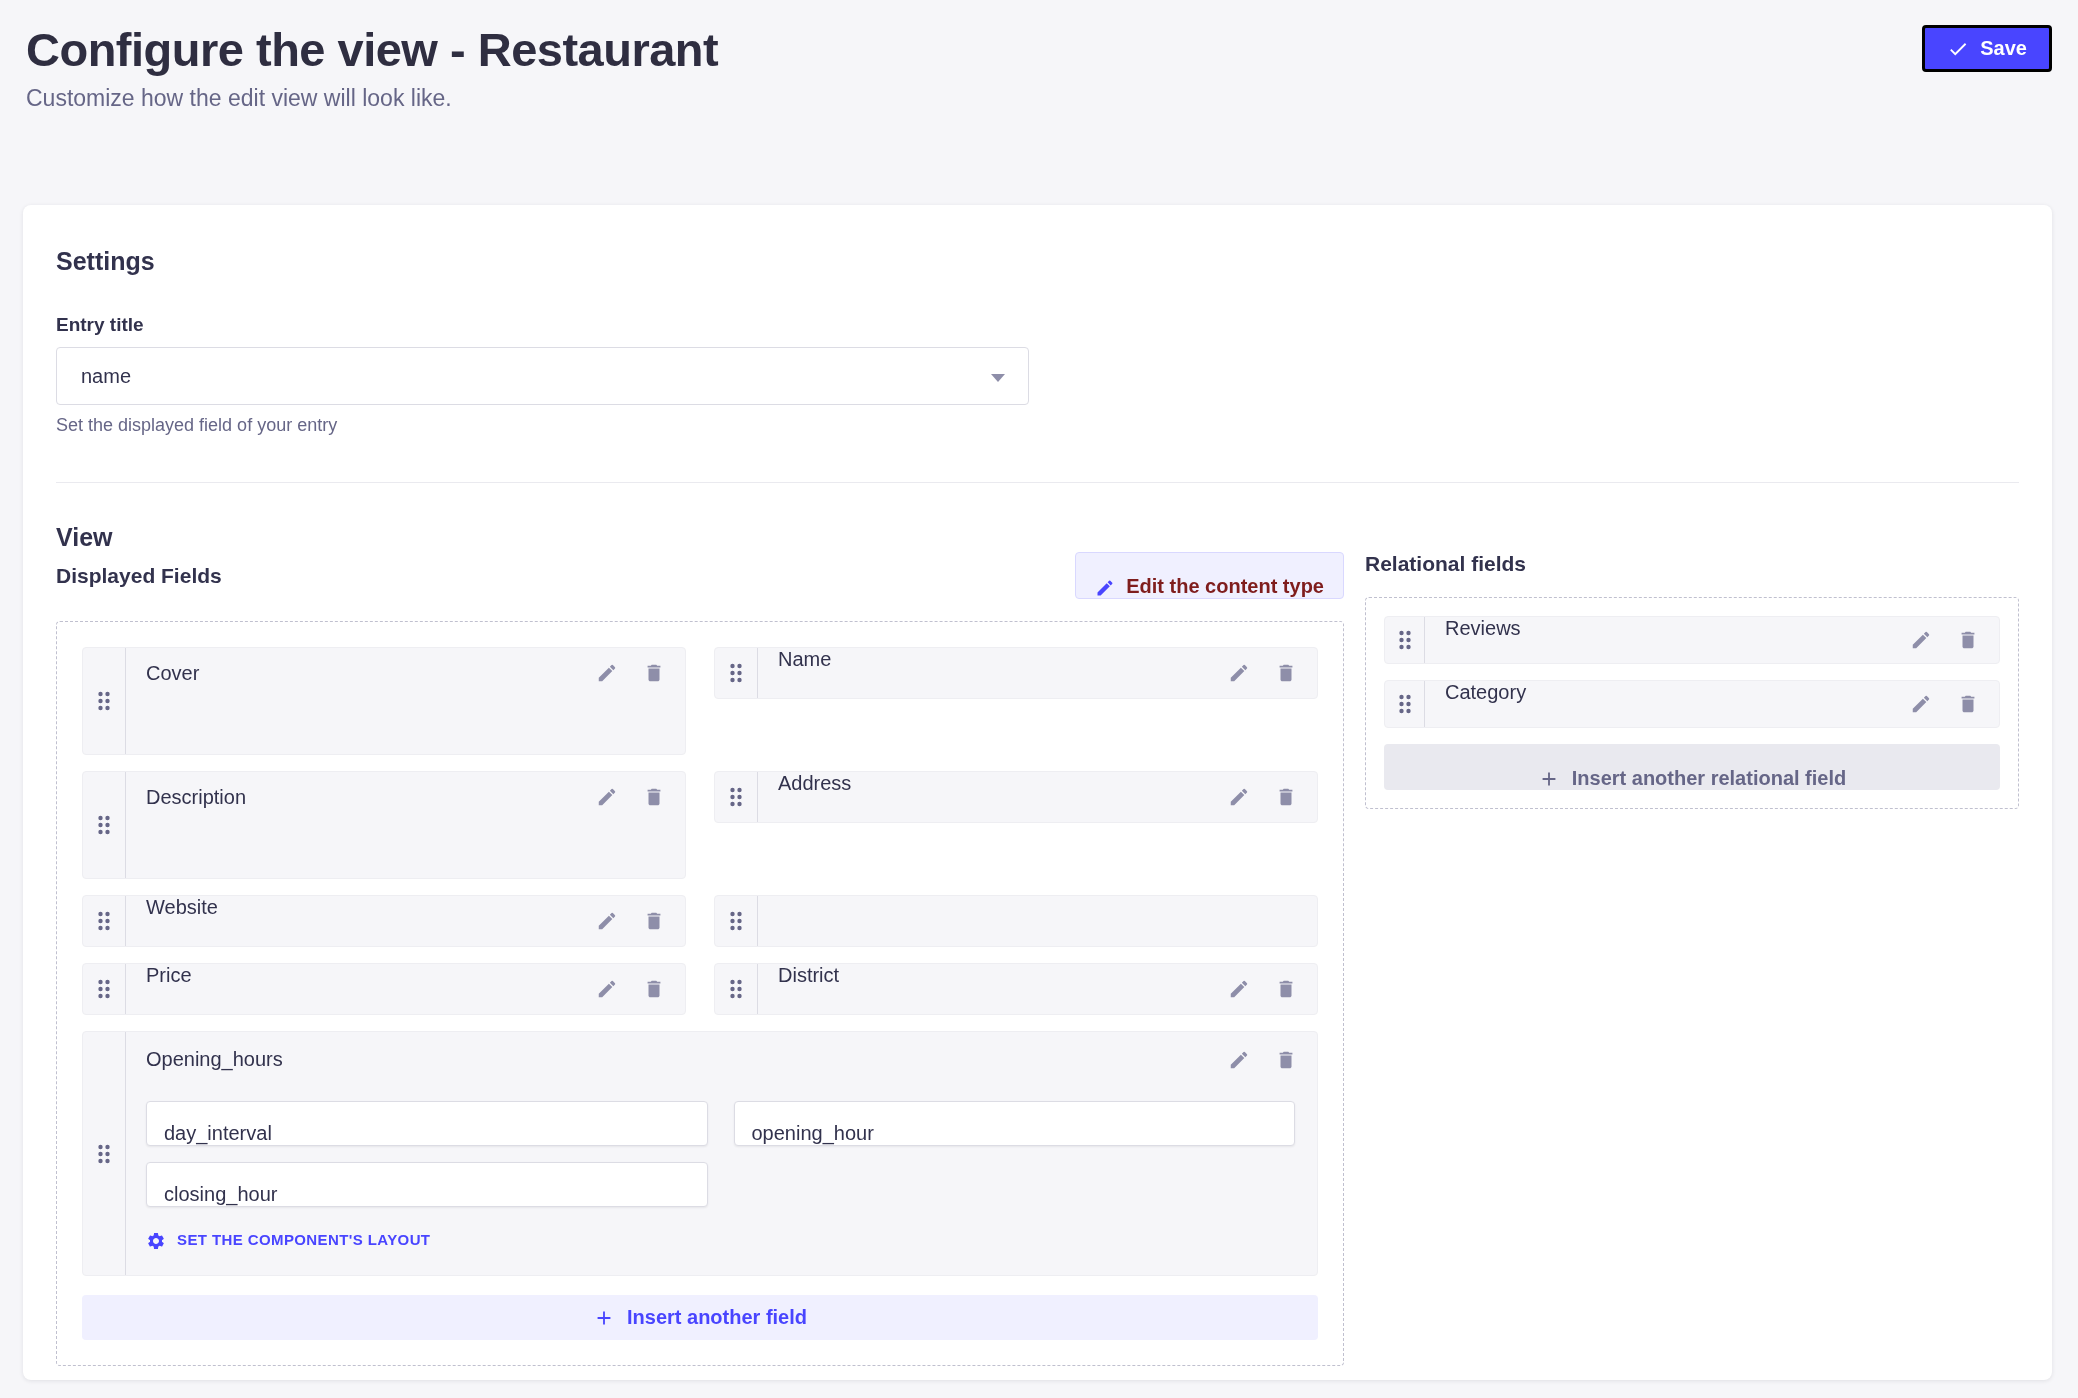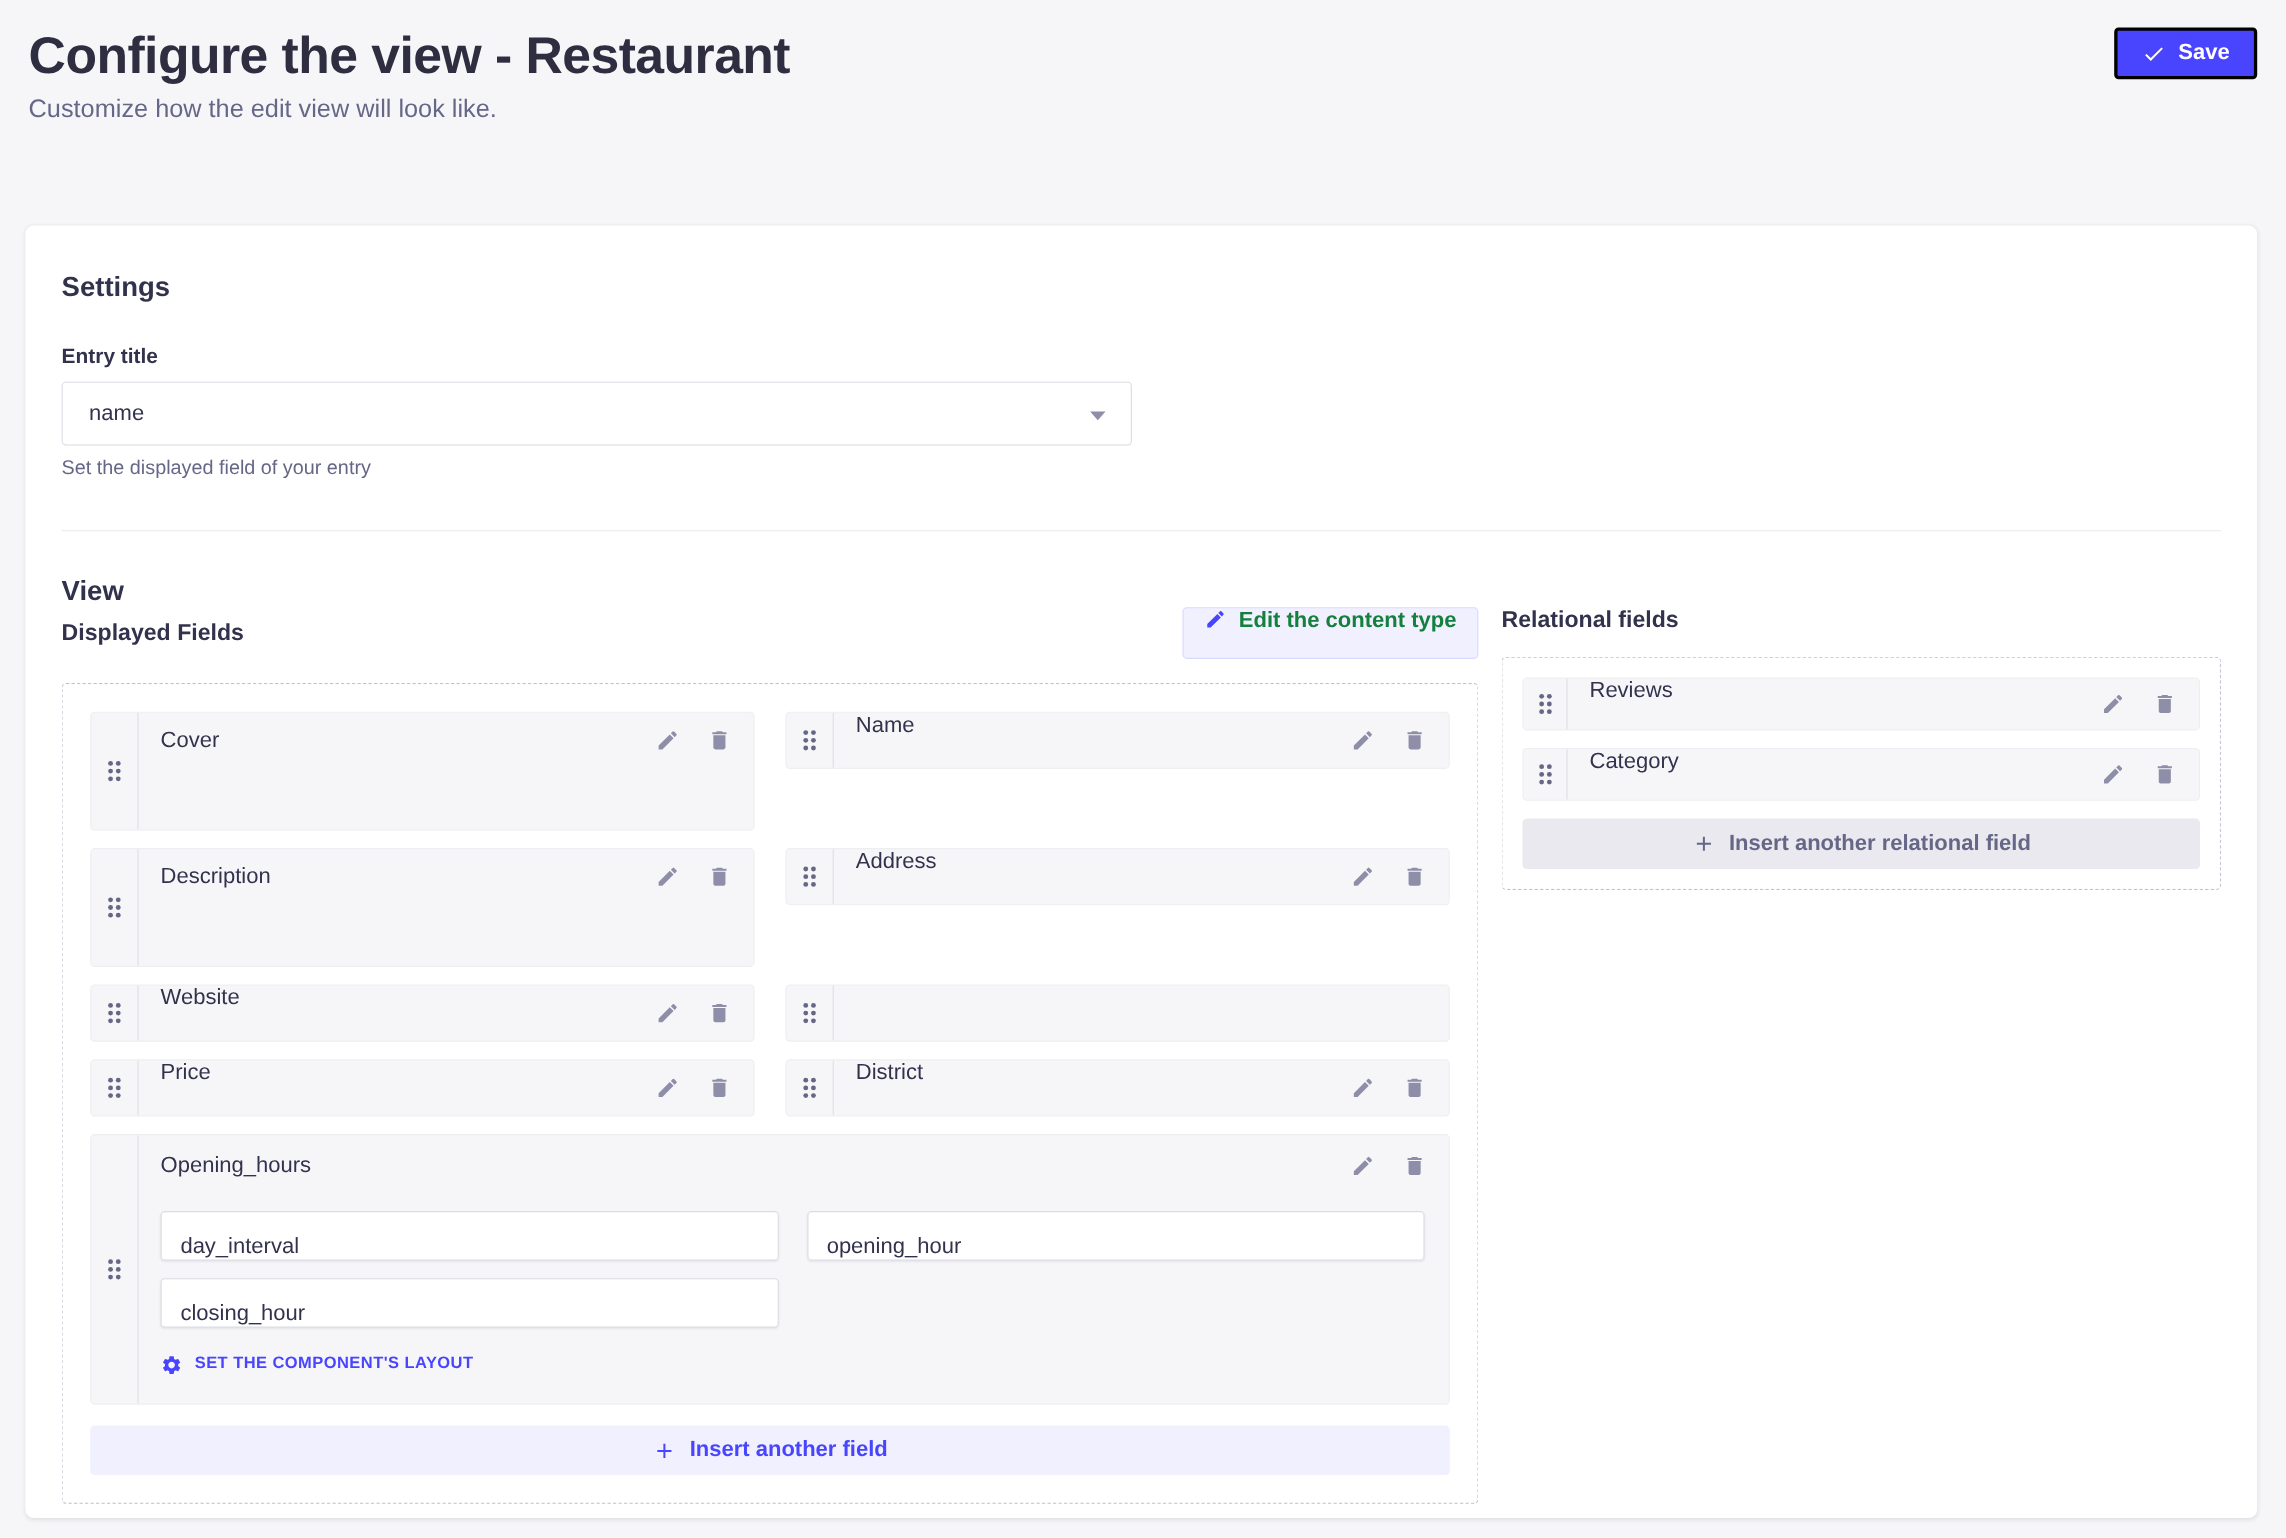--- a/index.html
+++ b/index.html
@@ -56,22 +56,22 @@
   
   .columns { display: flex; gap: 21px; align-items: flex-start; }
   .left-col { width: 1288px; flex-shrink: 0; }
   .right-col { flex: 1; }
 
   .fields-header { display: flex; justify-content: space-between; align-items: center; height: 47px; }
   .sub-title { font-size: 21px; font-weight: 700; color: #32324d; }
   .edit-ct-btn {
     height: 47px; padding: 0 19px;
     background: #f0f0ff; border: 1px solid #d9d8ff; border-radius: 4px;
-    color: #15803d; font-size: 20px; font-weight: 600;
-    display: flex; align-items: flex-start; gap: 11px; cursor: pointer;
+    color: #7f1d1d; font-size: 20px; font-weight: 600;
+    display: flex; align-items: flex-end; gap: 11px; cursor: pointer;
     font-family: "Liberation Sans", sans-serif;
   }
 
   .dashed-box {
     margin-top: 22px;
     border: 1px dashed #c0c0cf; border-radius: 4px;
     padding: 25px;
   }
   .fields-grid {
     display: grid; grid-template-columns: 1fr 1fr;
@@ -135,21 +135,21 @@
   
   .relational-title { display: block; }
   .relational-box { margin-top: 21px; padding: 18px; }
   .relational-list { display: flex; flex-direction: column; gap: 16px; }
   .relational-card { min-height: 48px; }
   .relational-card .drag-col { width: 40px; }
   .insert-rel-btn {
     height: 46px;
     background: #e9e9ef; border: none; border-radius: 4px;
     color: #666687; font-size: 20px; font-weight: 600;
-    display: flex; align-items: center; justify-content: center; gap: 12px;
+    display: flex; align-items: flex-end; justify-content: center; gap: 12px;
     cursor: pointer; font-family: "Liberation Sans", sans-serif;
   }
 
   svg { display: block; }
 </style>
 </head>
 <body>
 
 <header class="page-header">
   <h1 class="page-title">Configure the view - Restaurant</h1>

